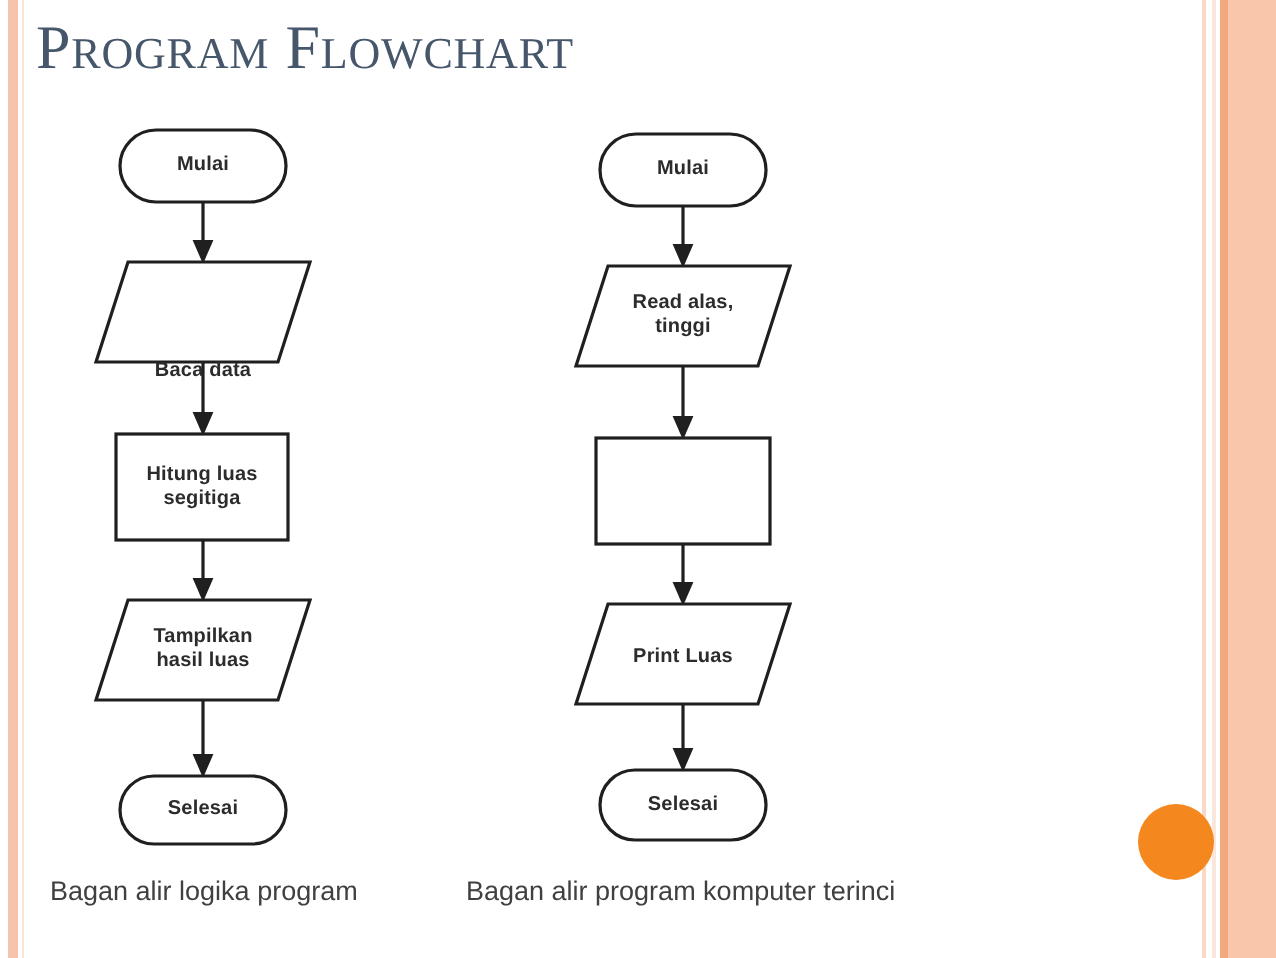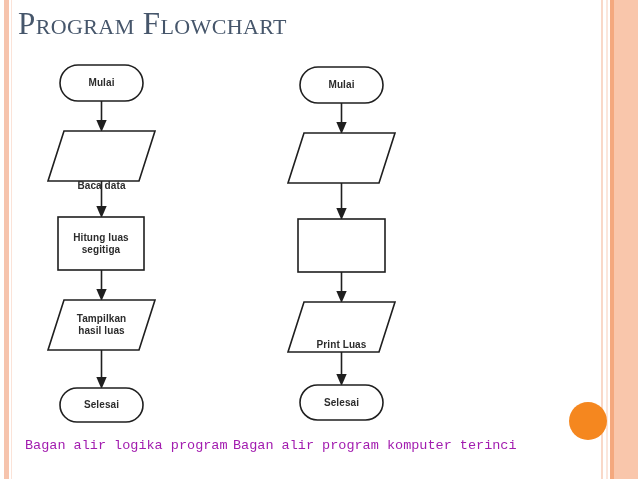--- a/index.html
+++ b/index.html
@@ -96,22 +96,22 @@
     white-space: pre-line;
     display: flex;
     align-items: center;
     justify-content: center;
     border-radius: 14px;
   }
 
   
   .caption {
     position: absolute;
-    color: #a21caf;
-    font-family: Liberation Mono, monospace;
+    color: #404040;
+    font-family: Liberation Sans, sans-serif;
     font-size: 13.5px;
     line-height: 16px;
     white-space: nowrap;
   }
   .caption-left  { left: 25px;  top: 438px; }
   .caption-right { left: 233px; top: 438px; }
 </style>
 </head>
 <body>
 
@@ -171,19 +171,21 @@
 
   <div class="node-label" style="left:60px;  top:65px;  width:83px;  height:36px;">Mulai</div>
   <div class="node-label" style="left:56px;  top:131px; width:91px;  height:50px;margin-top:30px;">Baca data</div>
   <div class="node-label" style="left:56px;  top:300px; width:91px;  height:50px;">Tampilkan
 hasil luas</div>
   <div class="node-label" style="left:58px;  top:217px; width:86px;  height:53px;">Hitung luas
 segitiga</div>
   <div class="node-label" style="left:60px;  top:388px; width:83px;  height:34px;">Selesai</div>
 
   <div class="node-label" style="left:300px; top:67px;  width:83px;  height:36px;">Mulai</div>
-  <div class="node-label" style="left:296px; top:320px; width:91px;  height:50px;">Print Luas</div>
+  <div class="node-label" style="left:296px; top:133px; width:91px;  height:50px;">Read alas,
+tinggi</div>
+  <div class="node-label" style="left:296px; top:304px; width:91px;  height:50px;">Print Luas</div>
   <div class="node-label" style="left:300px; top:385px; width:83px;  height:35px;">Selesai</div>
 
   <div class="caption caption-left">Bagan alir logika program</div>
   <div class="caption caption-right">Bagan alir program komputer terinci</div>
 
 </div>
 
 </body></html>

